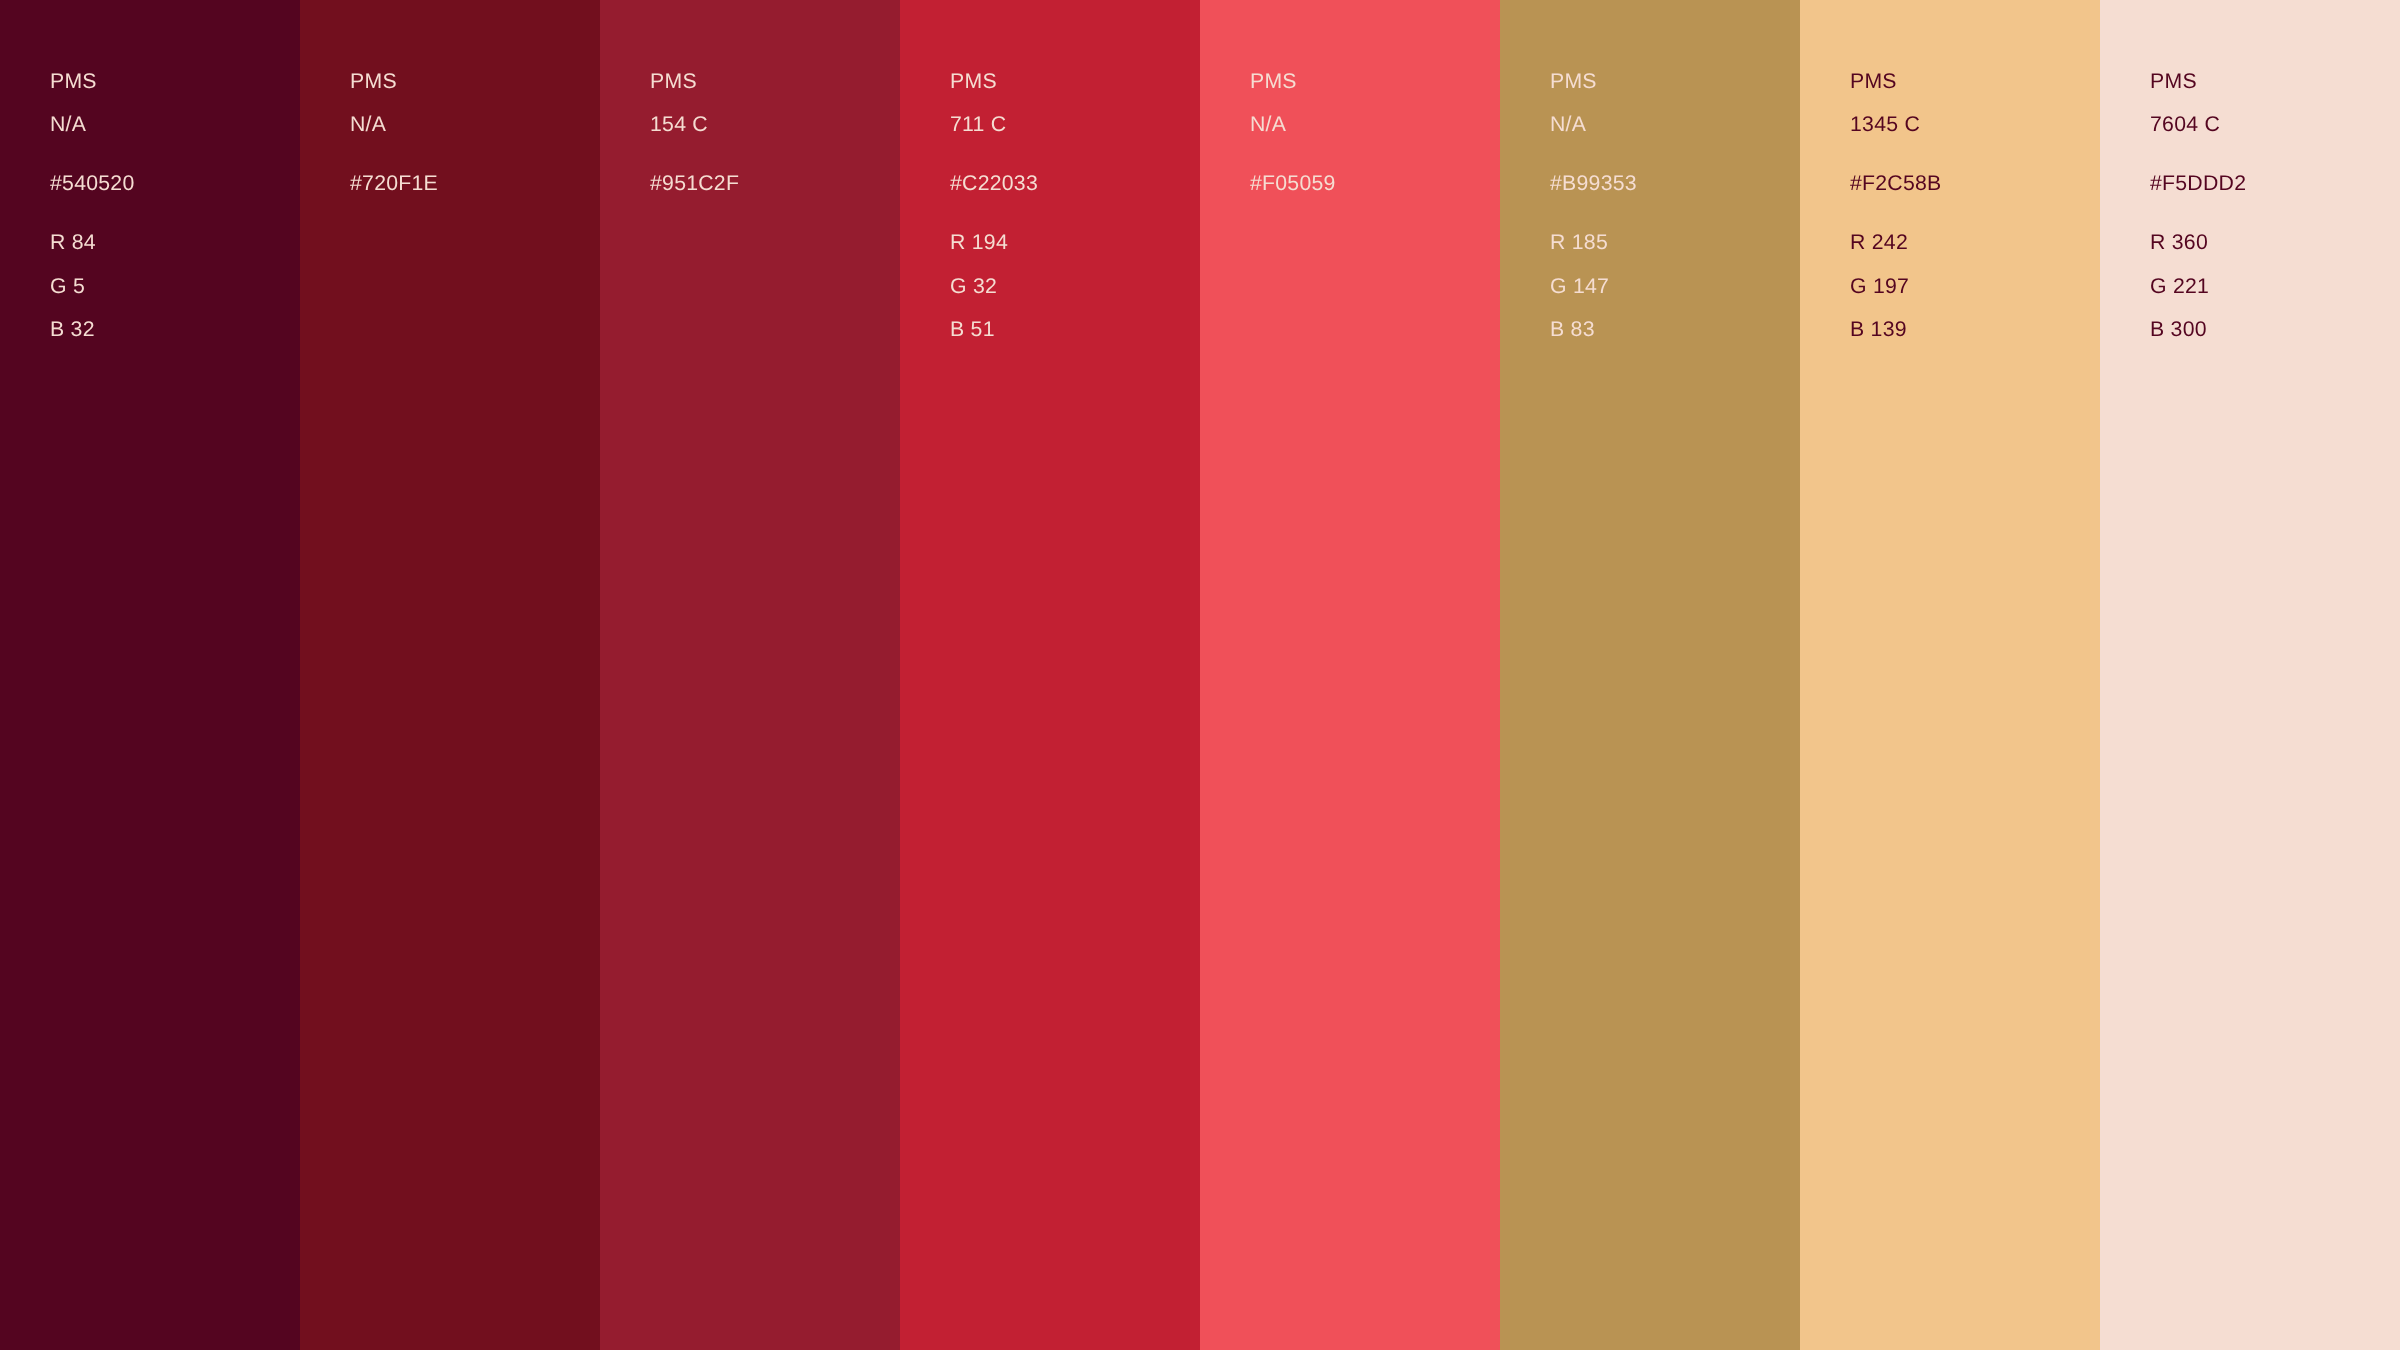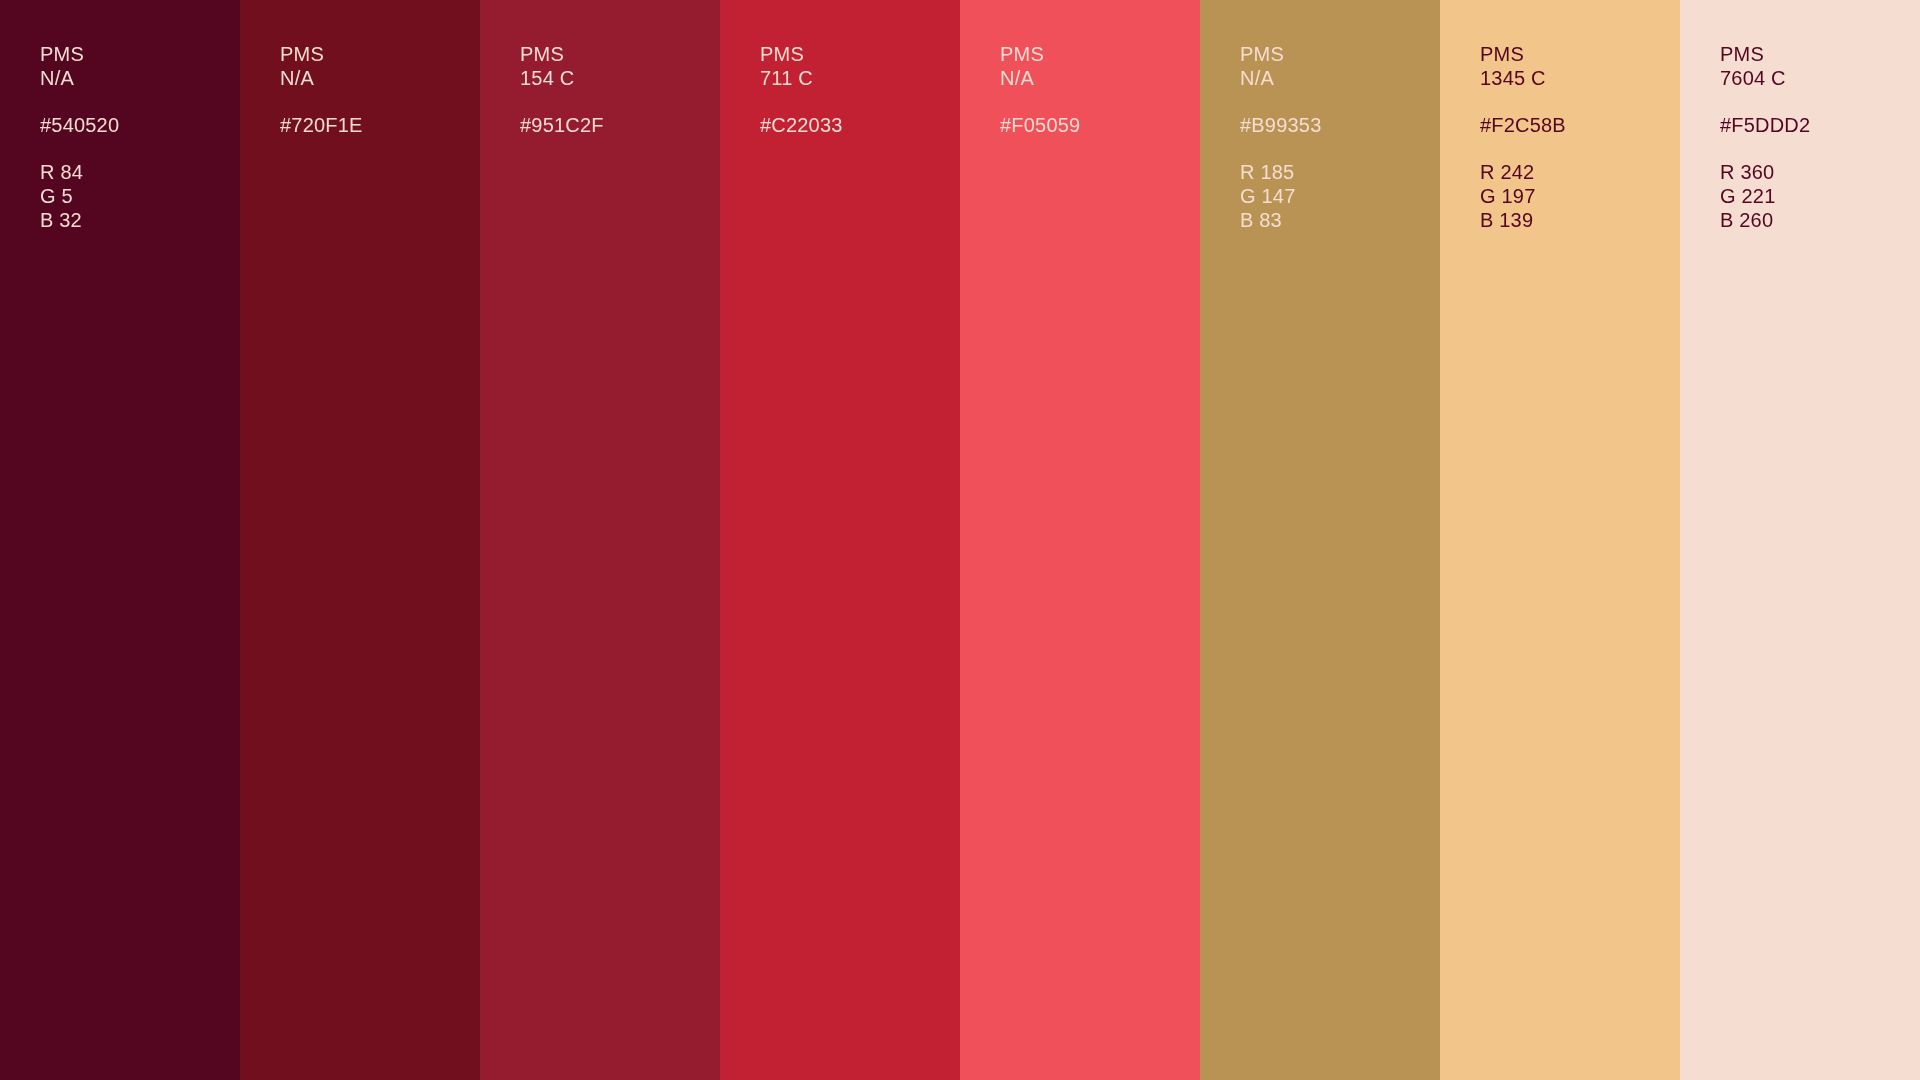--- a/index.html
+++ b/index.html
@@ -33,25 +33,26 @@
   .swatch-info {
     display: block;
   }
 
   .block {
     display: block;
   }
 
   .line {
     display: block;
-    font-size: 20px;
+    font-size: 17px;
     line-height: 24px;
     font-weight: 500;
     letter-spacing: 0.2px;
     white-space: nowrap;
+    margin-top: 11px;
   }
 
   .block.pms-block {
     margin-bottom: 23px;
   }
 
   .block.hex-block {
     margin-bottom: 23px;
   }
 
@@ -103,20 +104,25 @@
     </div>
     <div class="swatch" style="background-color: rgb(194, 32, 51); color: rgb(245, 221, 210);">
       <div class="swatch-info">
         <div class="block pms-block">
           <span class="line">PMS</span>
           <span class="line">711 C</span>
         </div>
         <div class="block hex-block">
           <span class="line">#C22033</span>
         </div>
+        <div class="block rgb-block">
+          <span class="line">R 194</span>
+          <span class="line">G 32</span>
+          <span class="line">B 51</span>
+        </div>
       </div>
     </div>
     <div class="swatch" style="background-color: rgb(240, 80, 89); color: rgb(245, 221, 210);">
       <div class="swatch-info">
         <div class="block pms-block">
           <span class="line">PMS</span>
           <span class="line">N/A</span>
         </div>
         <div class="block hex-block">
           <span class="line">#F05059</span>
@@ -160,17 +166,17 @@
         <div class="block pms-block">
           <span class="line">PMS</span>
           <span class="line">7604 C</span>
         </div>
         <div class="block hex-block">
           <span class="line">#F5DDD2</span>
         </div>
         <div class="block rgb-block">
           <span class="line">R 360</span>
           <span class="line">G 221</span>
-          <span class="line">B 260</span>
+          <span class="line">B 300</span>
         </div>
       </div>
     </div>
   </div>
 
 </body></html>

